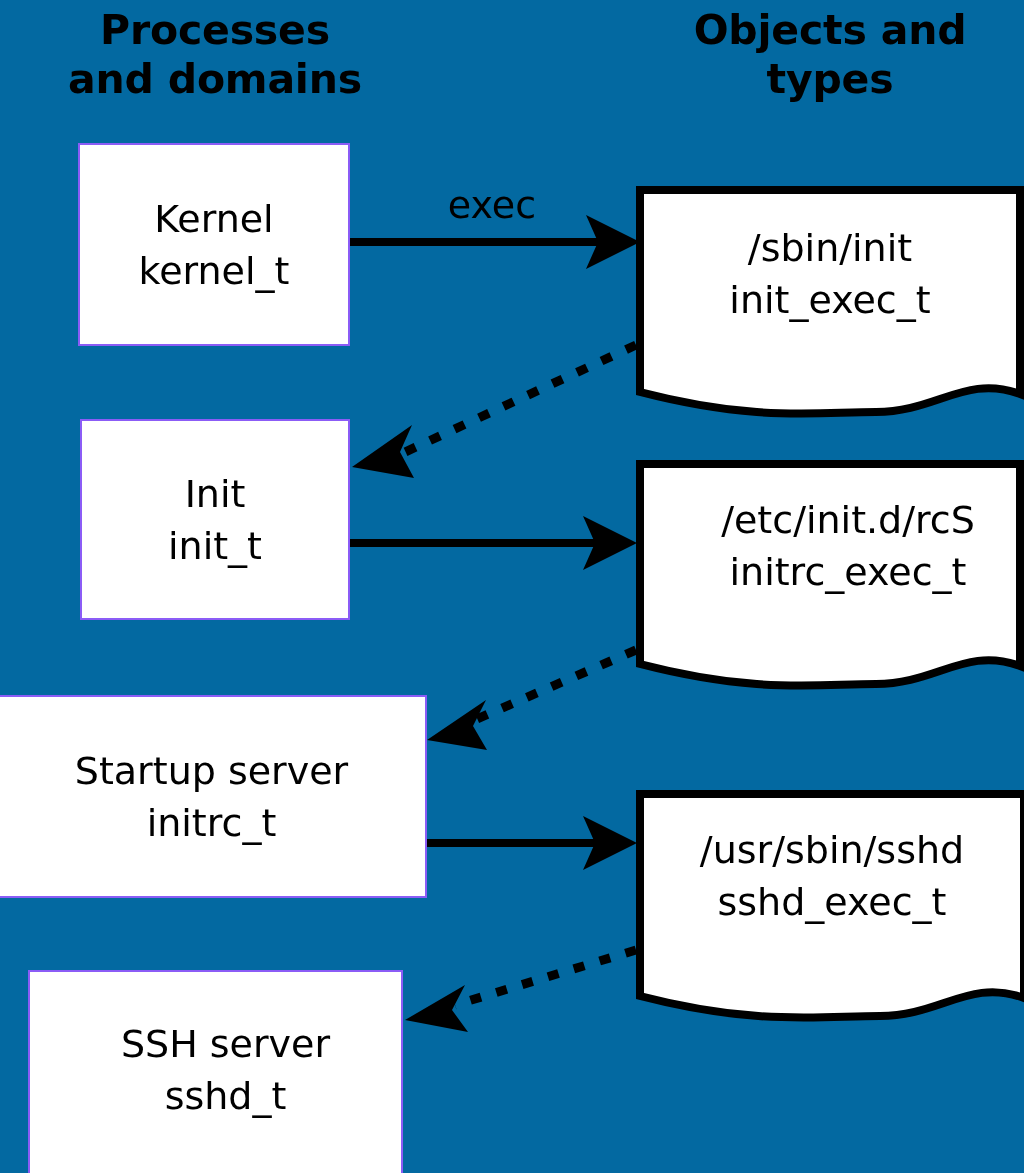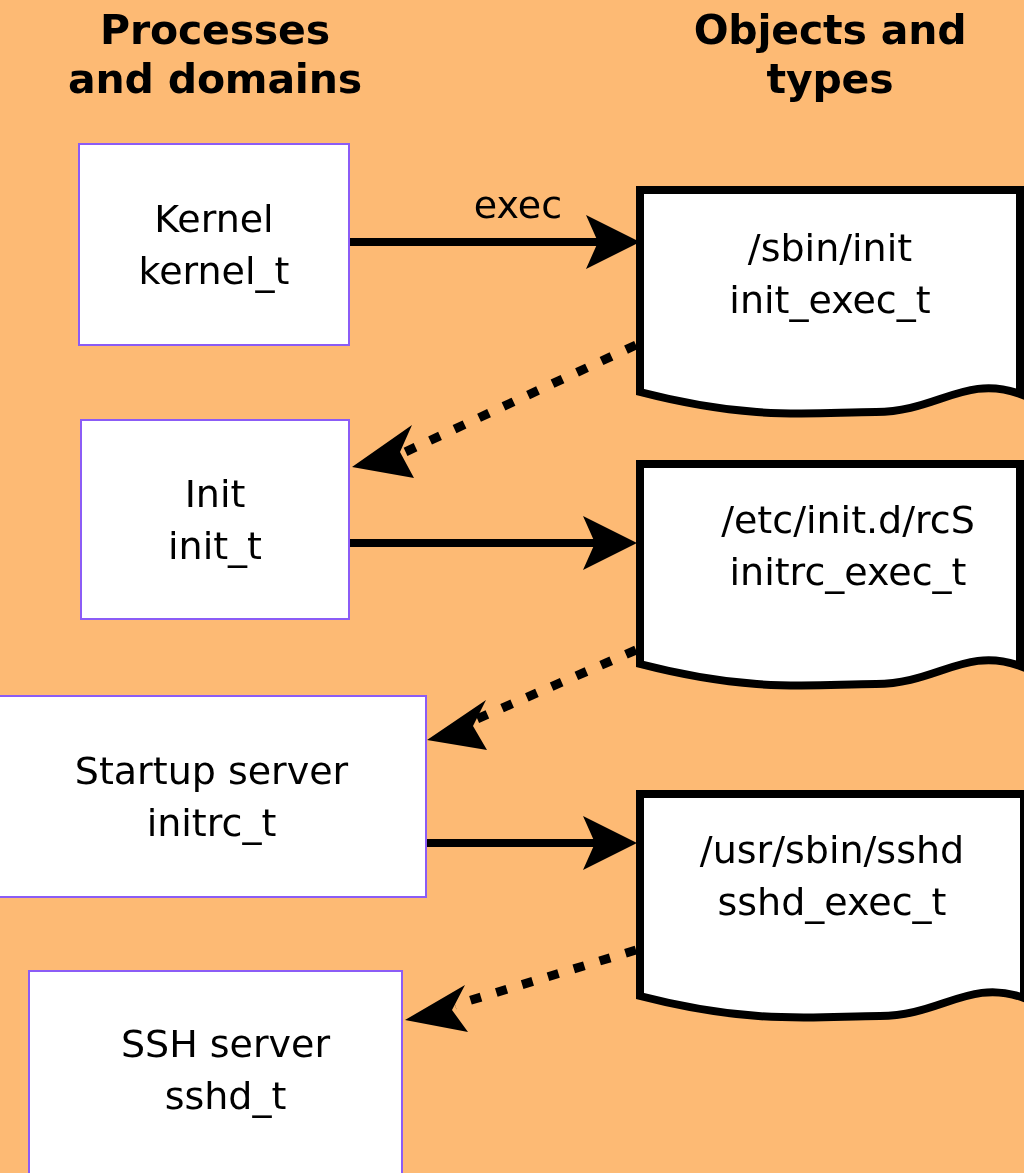--- a/index.html
+++ b/index.html
@@ -9,21 +9,21 @@
     background: #ffffff;
   }
   body {
     font-family: "DejaVu Sans", sans-serif;
     color: #000000;
   }
   #canvas {
     position: relative;
     width: 1024px;
     height: 1173px;
-    background: #fdba74;
+    background: #0369a1;
     overflow: hidden;
   }
   .col-header {
     position: absolute;
     font-family: "DejaVu Sans", sans-serif;
     font-weight: bold;
     font-size: 41px;
     line-height: 49px;
     text-align: center;
     color: #000000;
@@ -170,15 +170,15 @@
       <line x1="427" y1="843" x2="598" y2="843" stroke="#000000" stroke-width="8"></line>
       <polygon points="637,843 583,816 595,843 583,870" fill="#000000"></polygon>
     </g>
 
     <g>
       <line x1="636" y1="950" x2="455" y2="1005" stroke="#000000" stroke-width="9" stroke-dasharray="11 16" stroke-linecap="butt"></line>
       <polygon points="405,1020 465,985 452,1010 468,1032" fill="#000000"></polygon>
     </g>
   </svg>
 
-  <div class="edge-label" style="left:448px; top:184px; width:140px;">exec</div>
+  <div class="edge-label" style="left:422px; top:184px; width:140px;">exec</div>
 
 </div>
 
 </body></html>

